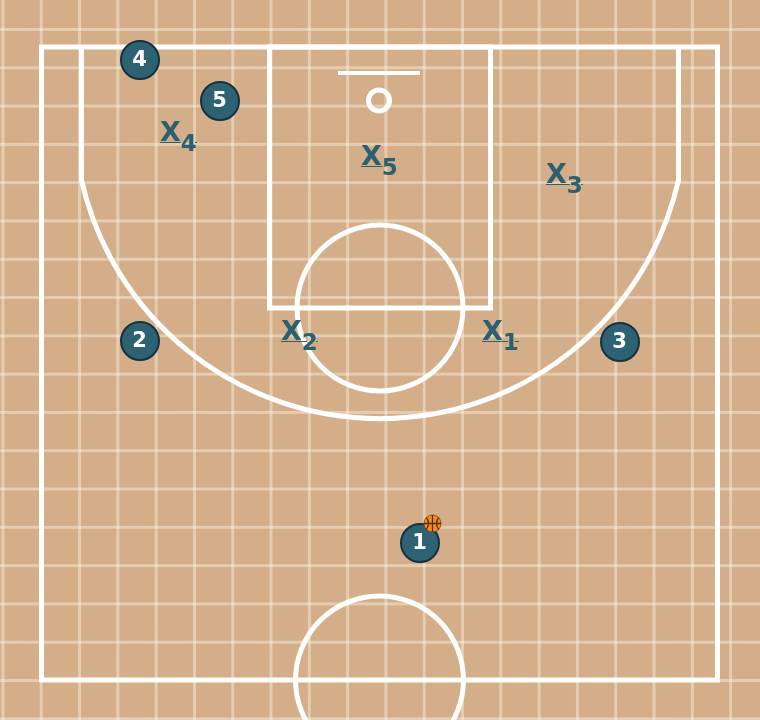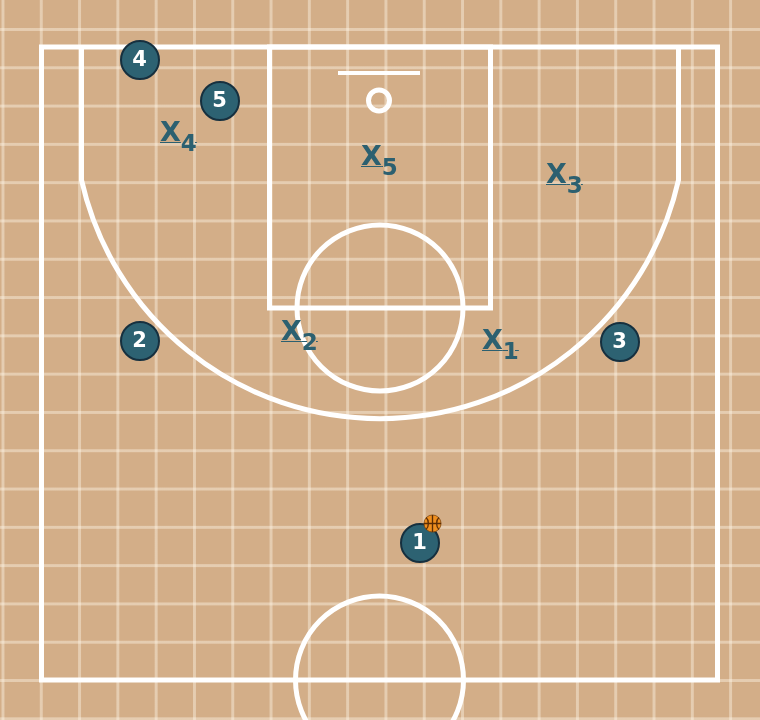--- a/index.html
+++ b/index.html
@@ -67,21 +67,21 @@
       </div>
       <div class="marker" style="left: 599.5px; top: 321.5px;">
         <span class="num">3</span>
       </div>
       <div class="marker" style="left: 119.5px; top: 39.5px;">
         <span class="num">4</span>
       </div>
       <div class="marker" style="left: 199.5px; top: 80.5px;">
         <span class="num">5</span>
       </div>
-      <div class="xlabel" style="left: 482px; top: 326px;"><span class="x">X</span><span class="sub">1</span></div>
+      <div class="xlabel" style="left: 482px; top: 317px;"><span class="x">X</span><span class="sub">1</span></div>
       <div class="xlabel" style="left: 281px; top: 317px;"><span class="x">X</span><span class="sub">2</span></div>
       <div class="xlabel" style="left: 546px; top: 116px; margin-top: 44px;"><span class="x">X</span><span class="sub">3</span></div>
       <div class="xlabel" style="left: 160px; top: 118px;"><span class="x">X</span><span class="sub">4</span></div>
       <div class="xlabel" style="left: 361px; top: 116px; margin-top: 26px;"><span class="x">X</span><span class="sub">5</span></div>
       <div class="ball" style="left: 422.5px; top: 513.5px;"><svg width="19" height="19" viewBox="0 0 20 20">
           <circle cx="10" cy="10" r="9" fill="#ef8f1f" stroke="#7a4108" stroke-width="0.8"></circle>
           <path d="M1 10 H19 M10 1 V19 M3.2 3.8 C6.5 6.5 6.5 13.5 3.2 16.2 M16.8 3.8 C13.5 6.5 13.5 13.5 16.8 16.2" stroke="#5b2d05" stroke-width="1.4" fill="none"></path>
         </svg></div>
     </div>
 

